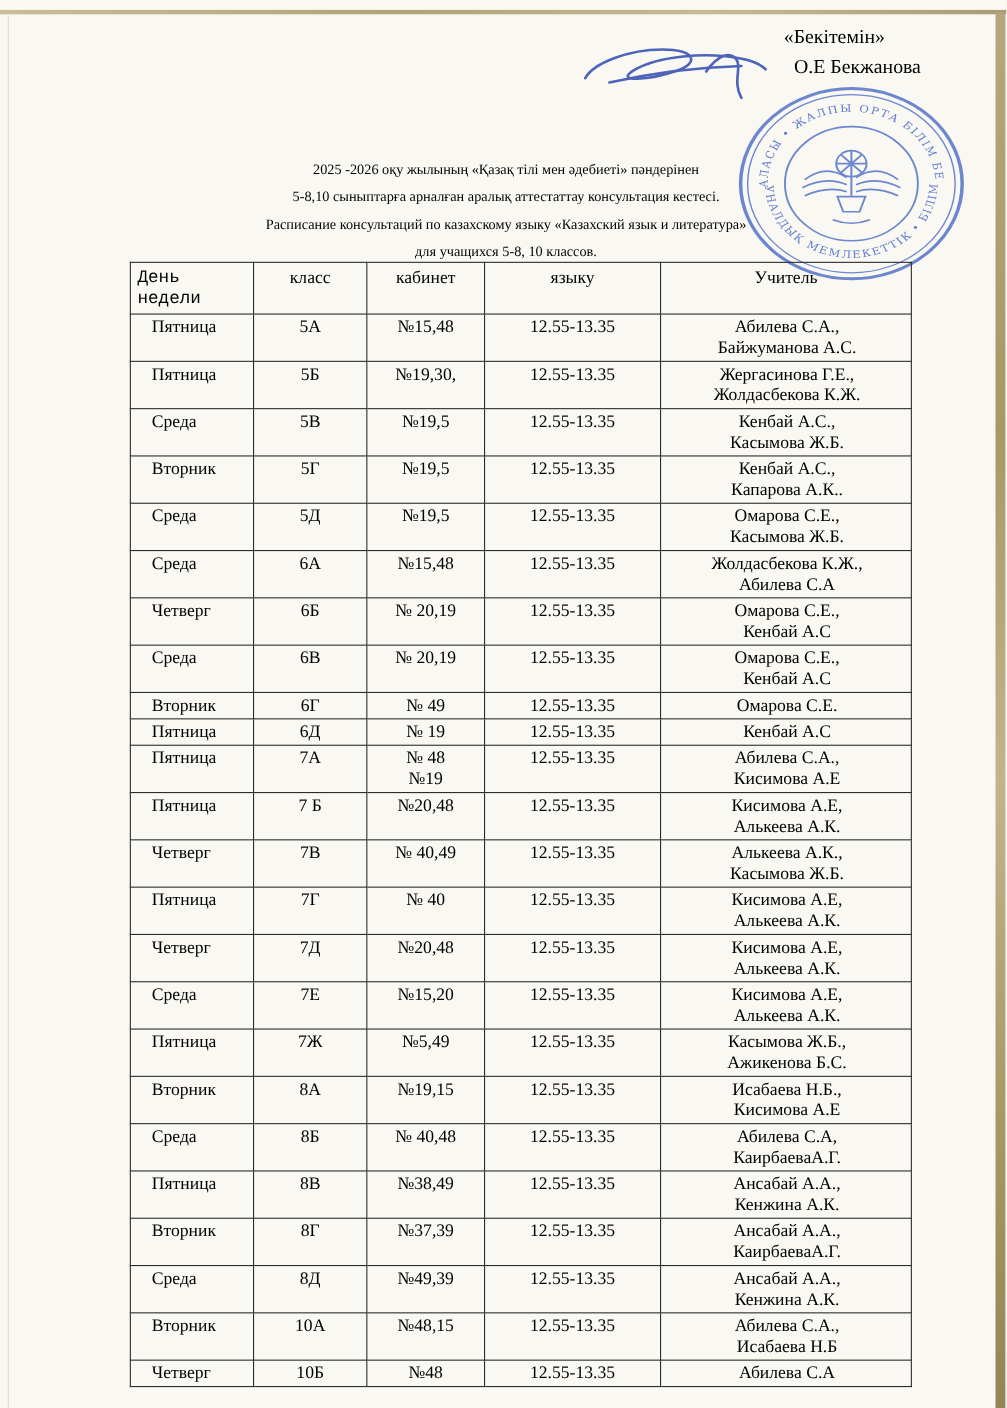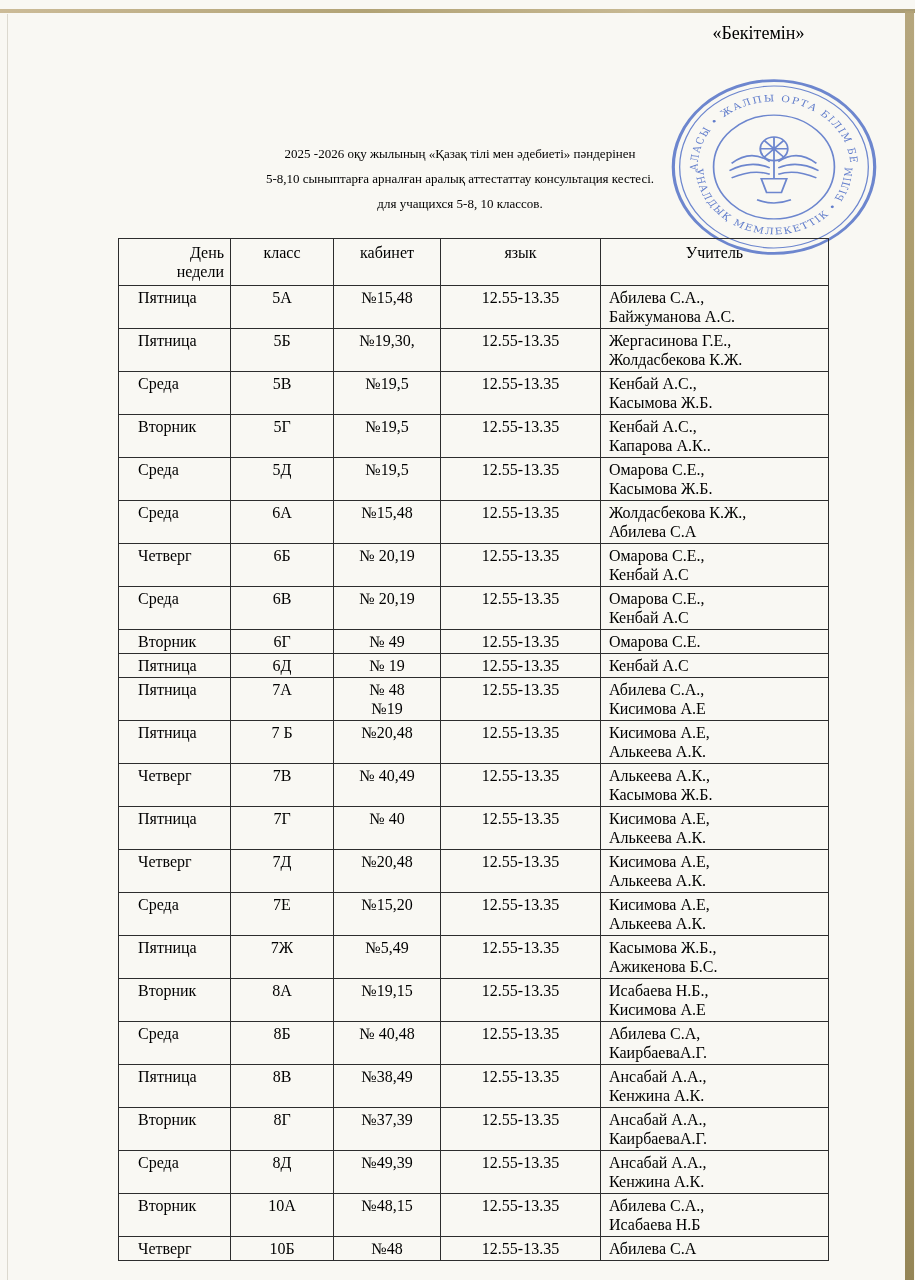--- a/index.html
+++ b/index.html
@@ -27,35 +27,45 @@
   .title{position:absolute;top:141px;left:88px;width:744px;text-align:center;
     font-size:13px;line-height:25px;}
   .title div{white-space:nowrap;}
   .b{font-weight:normal;}
 
   .table-wrap{position:absolute;top:238px;left:118px;}
   table{border-collapse:collapse;table-layout:fixed;width:710px;font-size:16px;}
   th,td{border:1.6px solid #2d2d2d;vertical-align:top;padding:2px 6px;
     line-height:19px;white-space:pre-line;overflow:hidden;}
   th{font-weight:normal;padding-top:4px;padding-bottom:4px;}
-  th.c0{text-align:right;}
+  th.c0{text-align:left;font-family:Liberation Mono, monospace;}
   td.c0{text-align:left;padding-left:19px;}
   td.c1,td.c2,td.c3{text-align:center;}
-  td.c4{text-align:left;padding-left:8px;}
+  td.c4{text-align:center;padding-left:8px;}
 </style>
 </head>
 <body>
 
 <div class="page">
   <div class="edge-top"></div>
   <div class="edge-right"></div>
   <div class="edge-left"></div>
 
   <div class="approval">
     <div>«Бекітемін»</div>
+    <div class="name-row">
+      <svg class="sig" viewBox="0 0 225 64">
+        <g fill="none" stroke="#3a54b4" stroke-width="2.4" stroke-linecap="round" opacity="0.9">
+          <path d="M8,40 C16,26 48,14 78,14 C108,14 112,26 92,33 C66,42 34,44 52,33 C74,20 118,16 148,22 C160,24 168,28 172,32"></path>
+          <path d="M30,44 C66,36 110,30 150,29"></path>
+          <path d="M118,34 C128,20 140,14 146,24 C150,31 142,44 150,58"></path>
+        </g>
+      </svg>
+      <span>О.Е Бекжанова</span>
+    </div>
   </div>
 
   <svg class="stamp" viewBox="0 0 200 200" preserveAspectRatio="none">
     <g fill="none" stroke="#4c6cc6" opacity="0.92">
       <circle cx="100" cy="100" r="95" stroke-width="3"></circle>
       <circle cx="100" cy="100" r="89" stroke-width="1.2"></circle>
       <circle cx="100" cy="100" r="57" stroke-width="1.6"></circle>
 
       <g stroke-width="1.7">
         <circle cx="100" cy="80" r="13"></circle>
@@ -75,39 +85,40 @@
       <textPath href="#arcTop" startOffset="50%" text-anchor="middle">ПАВЛОДАР ҚАЛАСЫ • ЖАЛПЫ ОРТА БІЛІМ БЕРУ МЕКЕМЕСІ</textPath>
     </text>
     <text font-size="10" letter-spacing="1.5" fill="#4c6cc6" font-family="DejaVu Serif, serif">
       <textPath href="#arcBottom" startOffset="50%" text-anchor="middle">КОММУНАЛДЫҚ МЕМЛЕКЕТТІК • БІЛІМ БЕРУ</textPath>
     </text>
   </svg>
 
   <div class="title">
     <div>2025 -2026 оқу жылының «Қазақ тілі мен әдебиеті» пәндерінен</div>
     <div><span>5-8,10 сыныптарға арналған аралық аттестаттау консультация </span><span class="b">кестесі.</span></div>
+    <div><span class="b">Расписание</span><span> консультаций по казахскому языку «Казахский язык и литература»</span></div>
     <div>для учащихся 5-8, 10 классов.</div>
   </div>
 
   <div class="table-wrap">
     <table>
       <colgroup>
         <col style="width:112px">
           <col style="width:103px">
           <col style="width:107px">
         <col style="width:160px">
           <col style="width:228px">
       </colgroup>
       <thead>
           <tr>
             <th class="c0">День
 недели</th>
             <th class="c1">класс</th>
             <th class="c2">кабинет</th>
-            <th class="c3">язык</th>
+            <th class="c3">языку</th>
             <th class="c4">Учитель</th>
           </tr>
         </thead>
       <tbody>
           <tr>
             <td class="c0">Пятница</td>
             <td class="c1">5А</td>
             <td class="c2">№15,48</td>
             <td class="c3">12.55-13.35</td>
             <td class="c4">Абилева С.А.,

